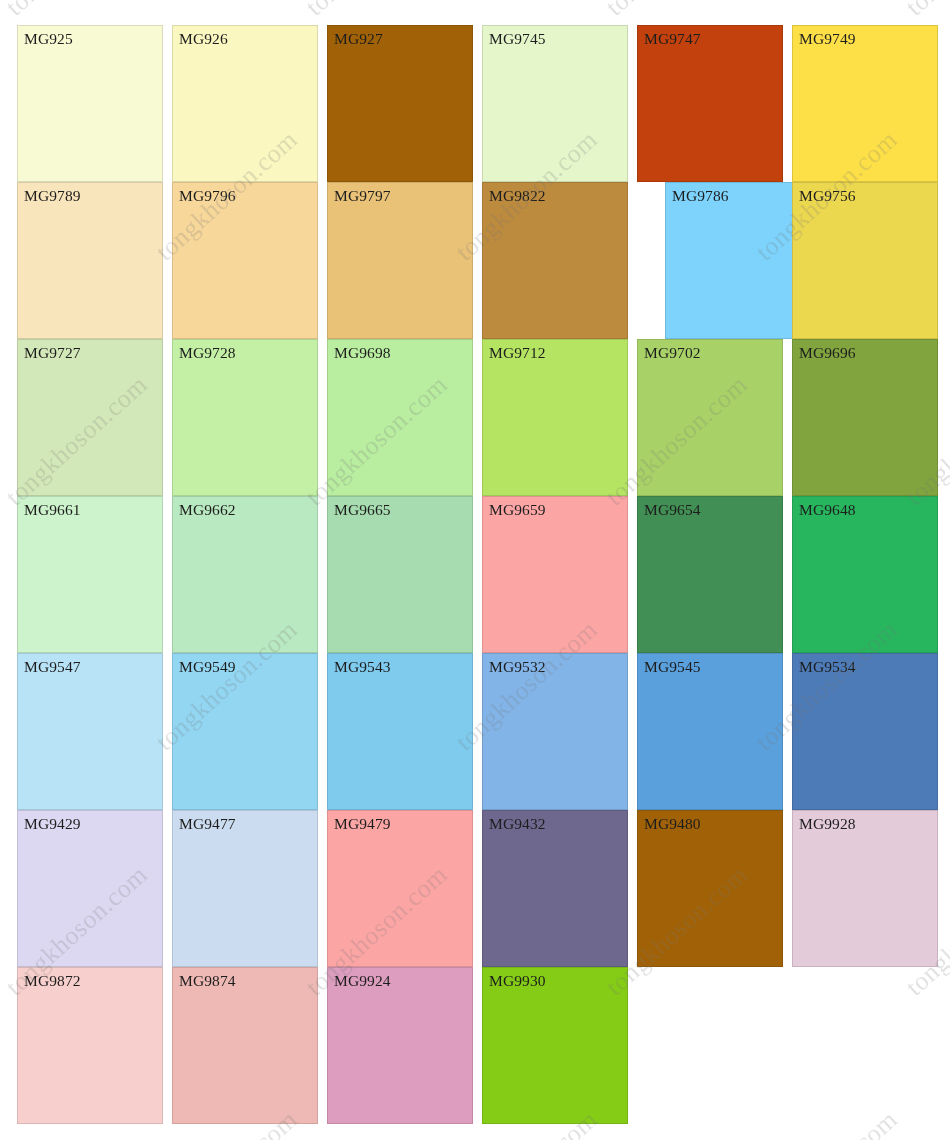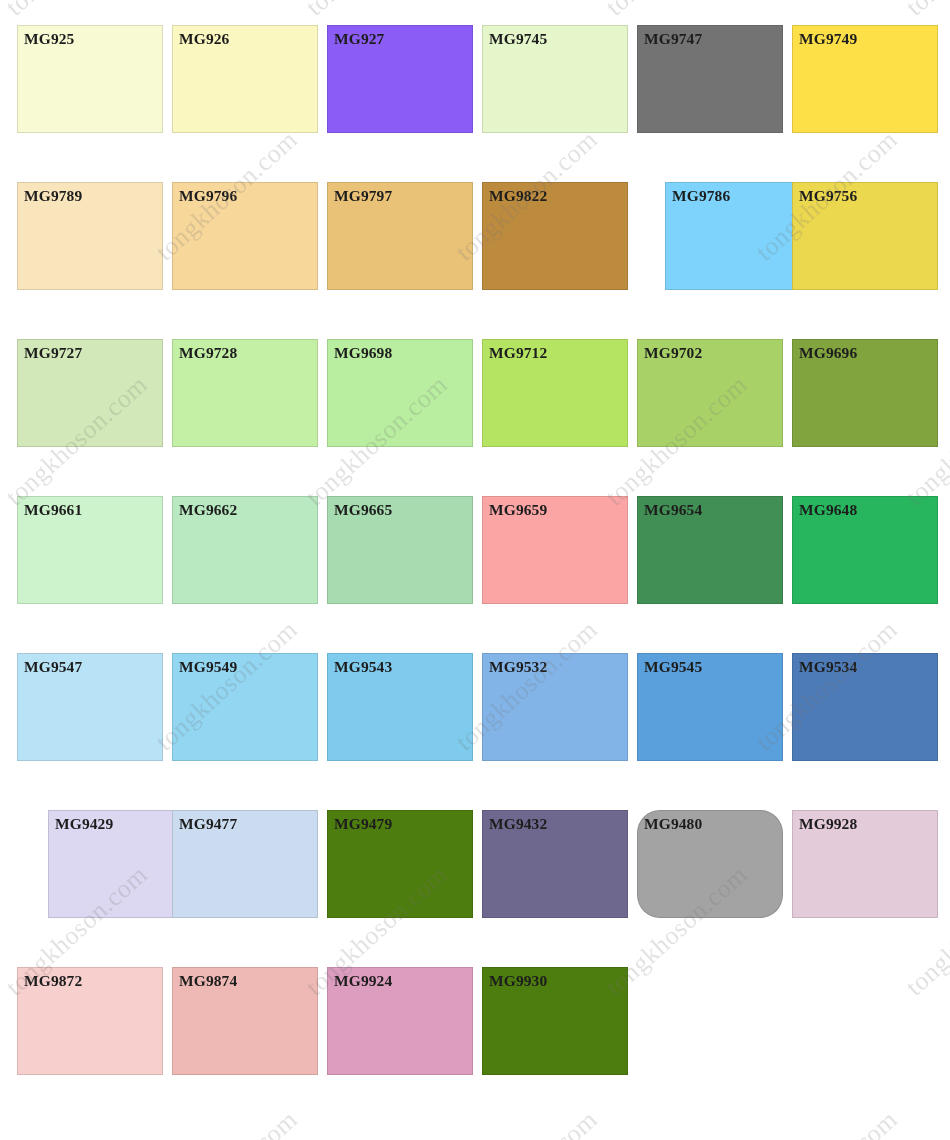--- a/index.html
+++ b/index.html
@@ -30,25 +30,24 @@
     grid-template-columns: repeat(6, 146px);
     grid-template-rows: repeat(7, 145px);
     column-gap: 9px;
     row-gap: 12px;
     z-index: 1;
   }
 
   .swatch {
     position: relative;
     width: 146px;
-    height: 108px;
+    height: 157px;
     box-sizing: border-box;
     border: 1px solid rgba(0, 0, 0, 0.12);
     overflow: hidden;
-    font-weight: bold;
   }
 
   .swatch-label {
     position: absolute;
     top: 3px;
     left: 6px;
     font-family: "Liberation Serif", "DejaVu Serif", serif;
     font-size: 15.5px;
     line-height: 19px;
     color: #1d1d1d;
@@ -84,27 +83,27 @@
 
 <div id="palette-page">
 
   <div id="swatch-grid">
       <div class="swatch" style="background: rgb(248, 250, 211);">
         <span class="swatch-label">MG925</span>
       </div>
       <div class="swatch" style="background: rgb(250, 247, 192);">
         <span class="swatch-label">MG926</span>
       </div>
-      <div class="swatch" style="background: #8b5cf6;">
+      <div class="swatch" style="background: #a16207;">
         <span class="swatch-label">MG927</span>
       </div>
       <div class="swatch" style="background: rgb(228, 246, 202);">
         <span class="swatch-label">MG9745</span>
       </div>
-      <div class="swatch" style="background: #737373;">
+      <div class="swatch" style="background: #c2410c;">
         <span class="swatch-label">MG9747</span>
       </div>
       <div class="swatch" style="background: #fde047; padding-left: 42px;">
         <span class="swatch-label">MG9749</span>
       </div>
       <div class="swatch" style="background: rgb(248, 229, 187);">
         <span class="swatch-label">MG9789</span>
       </div>
       <div class="swatch" style="background: rgb(247, 215, 154);">
         <span class="swatch-label">MG9796</span>
@@ -168,48 +167,48 @@
       </div>
       <div class="swatch" style="background: rgb(130, 180, 232); padding-left: 22px;">
         <span class="swatch-label">MG9532</span>
       </div>
       <div class="swatch" style="background: rgb(90, 160, 220);">
         <span class="swatch-label">MG9545</span>
       </div>
       <div class="swatch" style="background: rgb(77, 123, 183);">
         <span class="swatch-label">MG9534</span>
       </div>
-      <div class="swatch" style="background: rgb(220, 216, 242); margin-left: 31px;">
+      <div class="swatch" style="background: rgb(220, 216, 242);">
         <span class="swatch-label">MG9429</span>
       </div>
       <div class="swatch" style="background: rgb(203, 220, 241);">
         <span class="swatch-label">MG9477</span>
       </div>
-      <div class="swatch" style="background: #4d7c0f;">
+      <div class="swatch" style="background: #fca5a5;">
         <span class="swatch-label">MG9479</span>
       </div>
       <div class="swatch" style="background: rgb(110, 104, 142);">
         <span class="swatch-label">MG9432</span>
       </div>
-      <div class="swatch" style="background: #a3a3a3; border-radius: 23px;">
+      <div class="swatch" style="background: #a16207;">
         <span class="swatch-label">MG9480</span>
       </div>
       <div class="swatch" style="background: rgb(228, 203, 218);">
         <span class="swatch-label">MG9928</span>
       </div>
       <div class="swatch" style="background: rgb(247, 207, 204);">
         <span class="swatch-label">MG9872</span>
       </div>
       <div class="swatch" style="background: rgb(238, 185, 180);">
         <span class="swatch-label">MG9874</span>
       </div>
       <div class="swatch" style="background: rgb(220, 157, 191);">
         <span class="swatch-label">MG9924</span>
       </div>
-      <div class="swatch" style="background: #4d7c0f;">
+      <div class="swatch" style="background: #84cc16;">
         <span class="swatch-label">MG9930</span>
       </div>
     </div>
 
   <div id="watermark-layer">
       <span class="wm-text" style="left: 0px; top: 0px;">tongkhoson.com</span>
       <span class="wm-text" style="left: 300px; top: 0px;">tongkhoson.com</span>
       <span class="wm-text" style="left: 600px; top: 0px;">tongkhoson.com</span>
       <span class="wm-text" style="left: 900px; top: 0px;">tongkhoson.com</span>
       <span class="wm-text" style="left: -150px; top: 245px;">tongkhoson.com</span>

